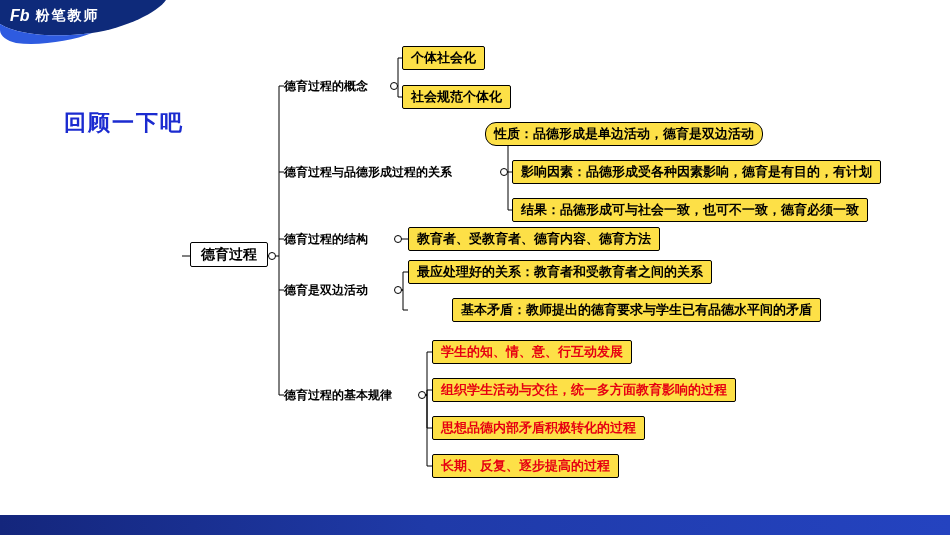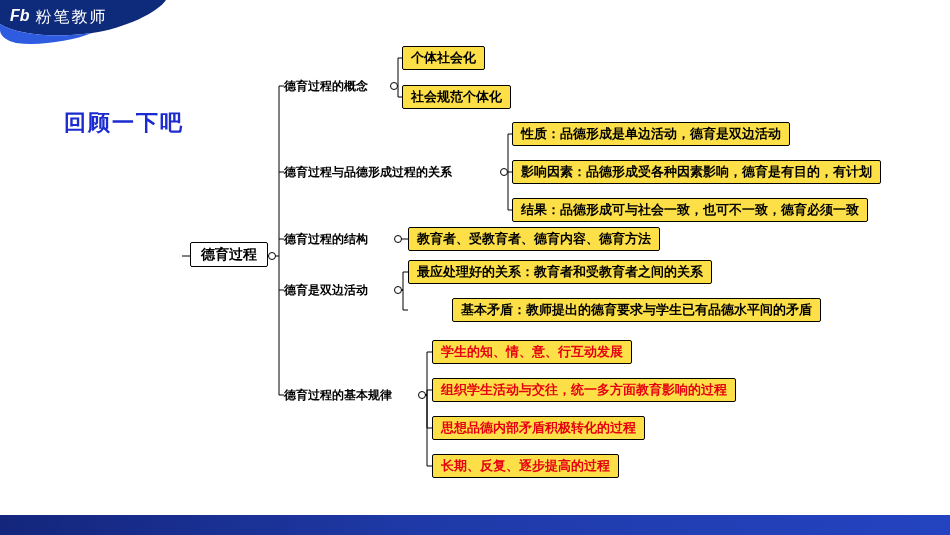--- a/index.html
+++ b/index.html
@@ -4,21 +4,21 @@
 <style>
   *{box-sizing:border-box;}
   html,body{margin:0;padding:0;background:#e9e9e9;}
   body{font-family:"Liberation Sans","DejaVu Sans",sans-serif;}
   .stage{position:relative;width:950px;height:535px;background:#ffffff;overflow:hidden;margin:0 auto;}
 
   
   .header-wave{position:absolute;left:0;top:0;width:180px;height:50px;}
   .logo{position:absolute;left:10px;top:7px;display:flex;align-items:flex-start;gap:6px;color:#fff;z-index:3;}
   .logo-fb{font-weight:bold;font-style:italic;font-size:16px;letter-spacing:0;}
-  .logo-name{font-weight:normal;font-size:16px;letter-spacing:2px;}
+  .logo-name{font-weight:bold;font-size:14px;letter-spacing:2px;}
 
   
   .title{position:absolute;left:64px;top:76px;font-size:22px;font-weight:bold;color:#1b2bd0;letter-spacing:2px;margin-top:32px;}
 
   
   .links{position:absolute;left:0;top:0;pointer-events:none;}
   .root{position:absolute;border:1.5px solid #000;background:#fff;padding:3px 10px;font-size:14px;font-weight:bold;border-radius:2px;white-space:nowrap;line-height:17px;}
   .branch{position:absolute;font-size:12px;font-weight:bold;line-height:20px;white-space:nowrap;color:#000;}
   .leaf{position:absolute;border:1px solid #000;background:#fde047;padding:3px 8px;font-size:13px;font-weight:bold;line-height:16px;white-space:nowrap;border-radius:2px;color:#000;}
   .leaf.red{color:#e60012;}
@@ -86,21 +86,21 @@
 
   <div class="branch" style="left:284px;top:76px;">德育过程的概念</div>
   <div class="branch" style="left:284px;top:162px;">德育过程与品德形成过程的关系</div>
   <div class="branch" style="left:284px;top:229px;">德育过程的结构</div>
   <div class="branch" style="left:284px;top:280px;">德育是双边活动</div>
   <div class="branch" style="left:284px;top:385px;">德育过程的基本规律</div>
 
   <div class="leaf" style="left:402px;top:46px;">个体社会化</div>
   <div class="leaf" style="left:402px;top:85px;">社会规范个体化</div>
 
-  <div class="leaf" style="left:512px;top:122px;">性质：品德形成是单边活动，德育是双边活动</div>
+  <div class="leaf" style="left:485px;top:122px;border-radius:11px;">性质：品德形成是单边活动，德育是双边活动</div>
   <div class="leaf" style="left:512px;top:160px;">影响因素：品德形成受各种因素影响，德育是有目的，有计划</div>
   <div class="leaf" style="left:512px;top:198px;">结果：品德形成可与社会一致，也可不一致，德育必须一致</div>
 
   <div class="leaf" style="left:408px;top:227px;">教育者、受教育者、德育内容、德育方法</div>
 
   <div class="leaf" style="left:408px;top:260px;">最应处理好的关系：教育者和受教育者之间的关系</div>
   <div class="leaf" style="left:408px;top:298px;margin-left:44px;">基本矛盾：教师提出的德育要求与学生已有品德水平间的矛盾</div>
 
   <div class="leaf red" style="left:432px;top:340px;">学生的知、情、意、行互动发展</div>
   <div class="leaf red" style="left:432px;top:378px;">组织学生活动与交往，统一多方面教育影响的过程</div>

